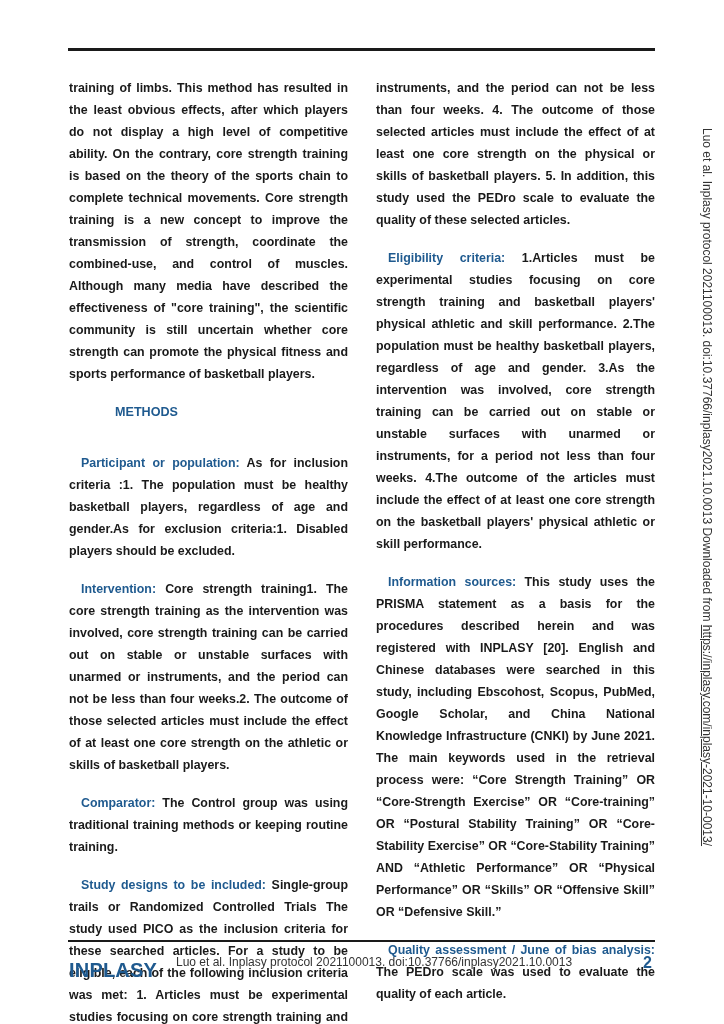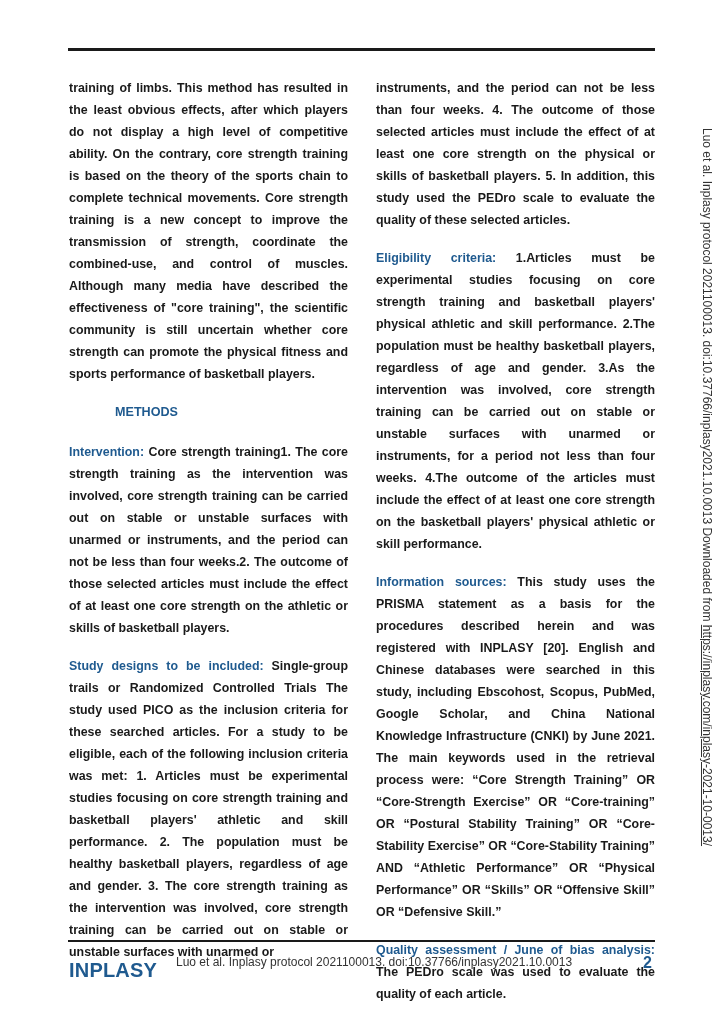--- a/index.html
+++ b/index.html
@@ -5,39 +5,41 @@
   html, body { margin: 0; padding: 0; background: #ffffff; }
   body { width: 724px; height: 1024px; position: relative; overflow: hidden;
          font-family: "Liberation Sans", sans-serif; color: #1a1a1a; }
   .rule-top { position: absolute; left: 68px; top: 48px; width: 587px; height: 3px; background: #1a1a1a; }
   .rule-bottom { position: absolute; left: 68px; top: 940px; width: 587px; height: 2px; background: #1a1a1a; }
   .col { position: absolute; top: 77px; width: 279px; font-size: 12.4px; line-height: 22px;
          font-weight: bold; text-align: justify; }
   .col-left { left: 69px; }
   .col-right { left: 376px; }
   .col p { margin: 0 0 15.9px 0; }
-  .hd { color: #1f5a8f; font-weight: bold; }
-  .section-title { color: #1f5a8f; font-weight: bold; margin: 0 0 18px 0; font-size: 12.6px; padding-left: 46px; }
+  .hd { color: #1f5a8f; font-weight: bold; margin-left: 12px; }
+  .section-title { color: #1f5a8f; font-weight: bold; margin: 0 0 29px 0; font-size: 12.6px; padding-left: 46px; }
   .footer-brand { position: absolute; left: 69px; top: 959px; font-size: 20px; font-weight: bold; color: #1f5a8f; letter-spacing: 0.2px; }
   .footer-cite { position: absolute; left: 176px; top: 955px; font-size: 12px; color: #333; }
   .footer-page { position: absolute; left: 643px; top: 954px; font-size: 16px; font-weight: bold; color: #1f5a8f; }
   .side { position: absolute; left: 700px; top: 128px; width: 12px; height: 740px; }
   .side-text { position: absolute; left: 0; top: 0; transform-origin: 0 0; transform: translate(14px, 0) rotate(90deg);
                white-space: nowrap; font-size: 12px; color: #333; }
   .side-text a { color: #333; text-decoration: underline; }
 </style>
 </head>
 <body>
 
 <div class="rule-top"></div>
 
 <div class="col col-left">
   <p>training of limbs. This method has resulted in the least obvious effects, after which players do not display a high level of competitive ability. On the contrary, core strength training is based on the theory of the sports chain to complete technical movements. Core strength training is a new concept to improve the transmission of strength, coordinate the combined-use, and control of muscles. Although many media have described the effectiveness of "core training", the scientific community is still uncertain whether core strength can promote the physical fitness and sports performance of basketball players.</p>
   <div class="section-title">METHODS</div>
+  <p><span class="hd">Participant or population:</span><span> As for inclusion criteria :1. The population must be healthy basketball players, regardless of age and gender.As for exclusion criteria:1. Disabled players should be excluded.</span></p>
   <p><span class="hd">Intervention:</span><span> Core strength training1. The core strength training as the intervention was involved, core strength training can be carried out on stable or unstable surfaces with unarmed or instruments, and the period can not be less than four weeks.2. The outcome of those selected articles must include the effect of at least one core strength on the athletic or skills of basketball players.</span></p>
+  <p><span class="hd">Comparator:</span><span> The Control group was using traditional training methods or keeping routine training.</span></p>
   <p><span class="hd">Study designs to be included:</span><span> Single-group trails or Randomized Controlled Trials The study used PICO as the inclusion criteria for these searched articles. For a study to be eligible, each of the following inclusion criteria was met: 1. Articles must be experimental studies focusing on core strength training and basketball players' athletic and skill performance. 2. The population must be healthy basketball players, regardless of age and gender. 3. The core strength training as the intervention was involved, core strength training can be carried out on stable or unstable surfaces with unarmed or</span></p>
 </div>
 
 <div class="col col-right">
   <p>instruments, and the period can not be less than four weeks. 4. The outcome of those selected articles must include the effect of at least one core strength on the physical or skills of basketball players. 5. In addition, this study used the PEDro scale to evaluate the quality of these selected articles.</p>
   <p><span class="hd">Eligibility criteria:</span><span> 1.Articles must be experimental studies focusing on core strength training and basketball players' physical athletic and skill performance. 2.The population must be healthy basketball players, regardless of age and gender. 3.As the intervention was involved, core strength training can be carried out on stable or unstable surfaces with unarmed or instruments, for a period not less than four weeks. 4.The outcome of the articles must include the effect of at least one core strength on the basketball players' physical athletic or skill performance.</span></p>
   <p><span class="hd">Information sources:</span><span> This study uses the PRISMA statement as a basis for the procedures described herein and was registered with INPLASY [20]. English and Chinese databases were searched in this study, including Ebscohost, Scopus, PubMed, Google Scholar, and China National Knowledge Infrastructure (CNKI) by June 2021. The main keywords used in the retrieval process were: “Core Strength Training” OR “Core-Strength Exercise” OR “Core-training” OR “Postural Stability Training” OR “Core-Stability Exercise” OR “Core-Stability Training” AND “Athletic Performance” OR “Physical Performance” OR “Skills” OR “Offensive Skill” OR “Defensive Skill.”</span></p>
   <p><span class="hd">Quality assessment / June of bias analysis:</span><span> The PEDro scale was used to evaluate the quality of each article.</span></p>
 </div>
 

